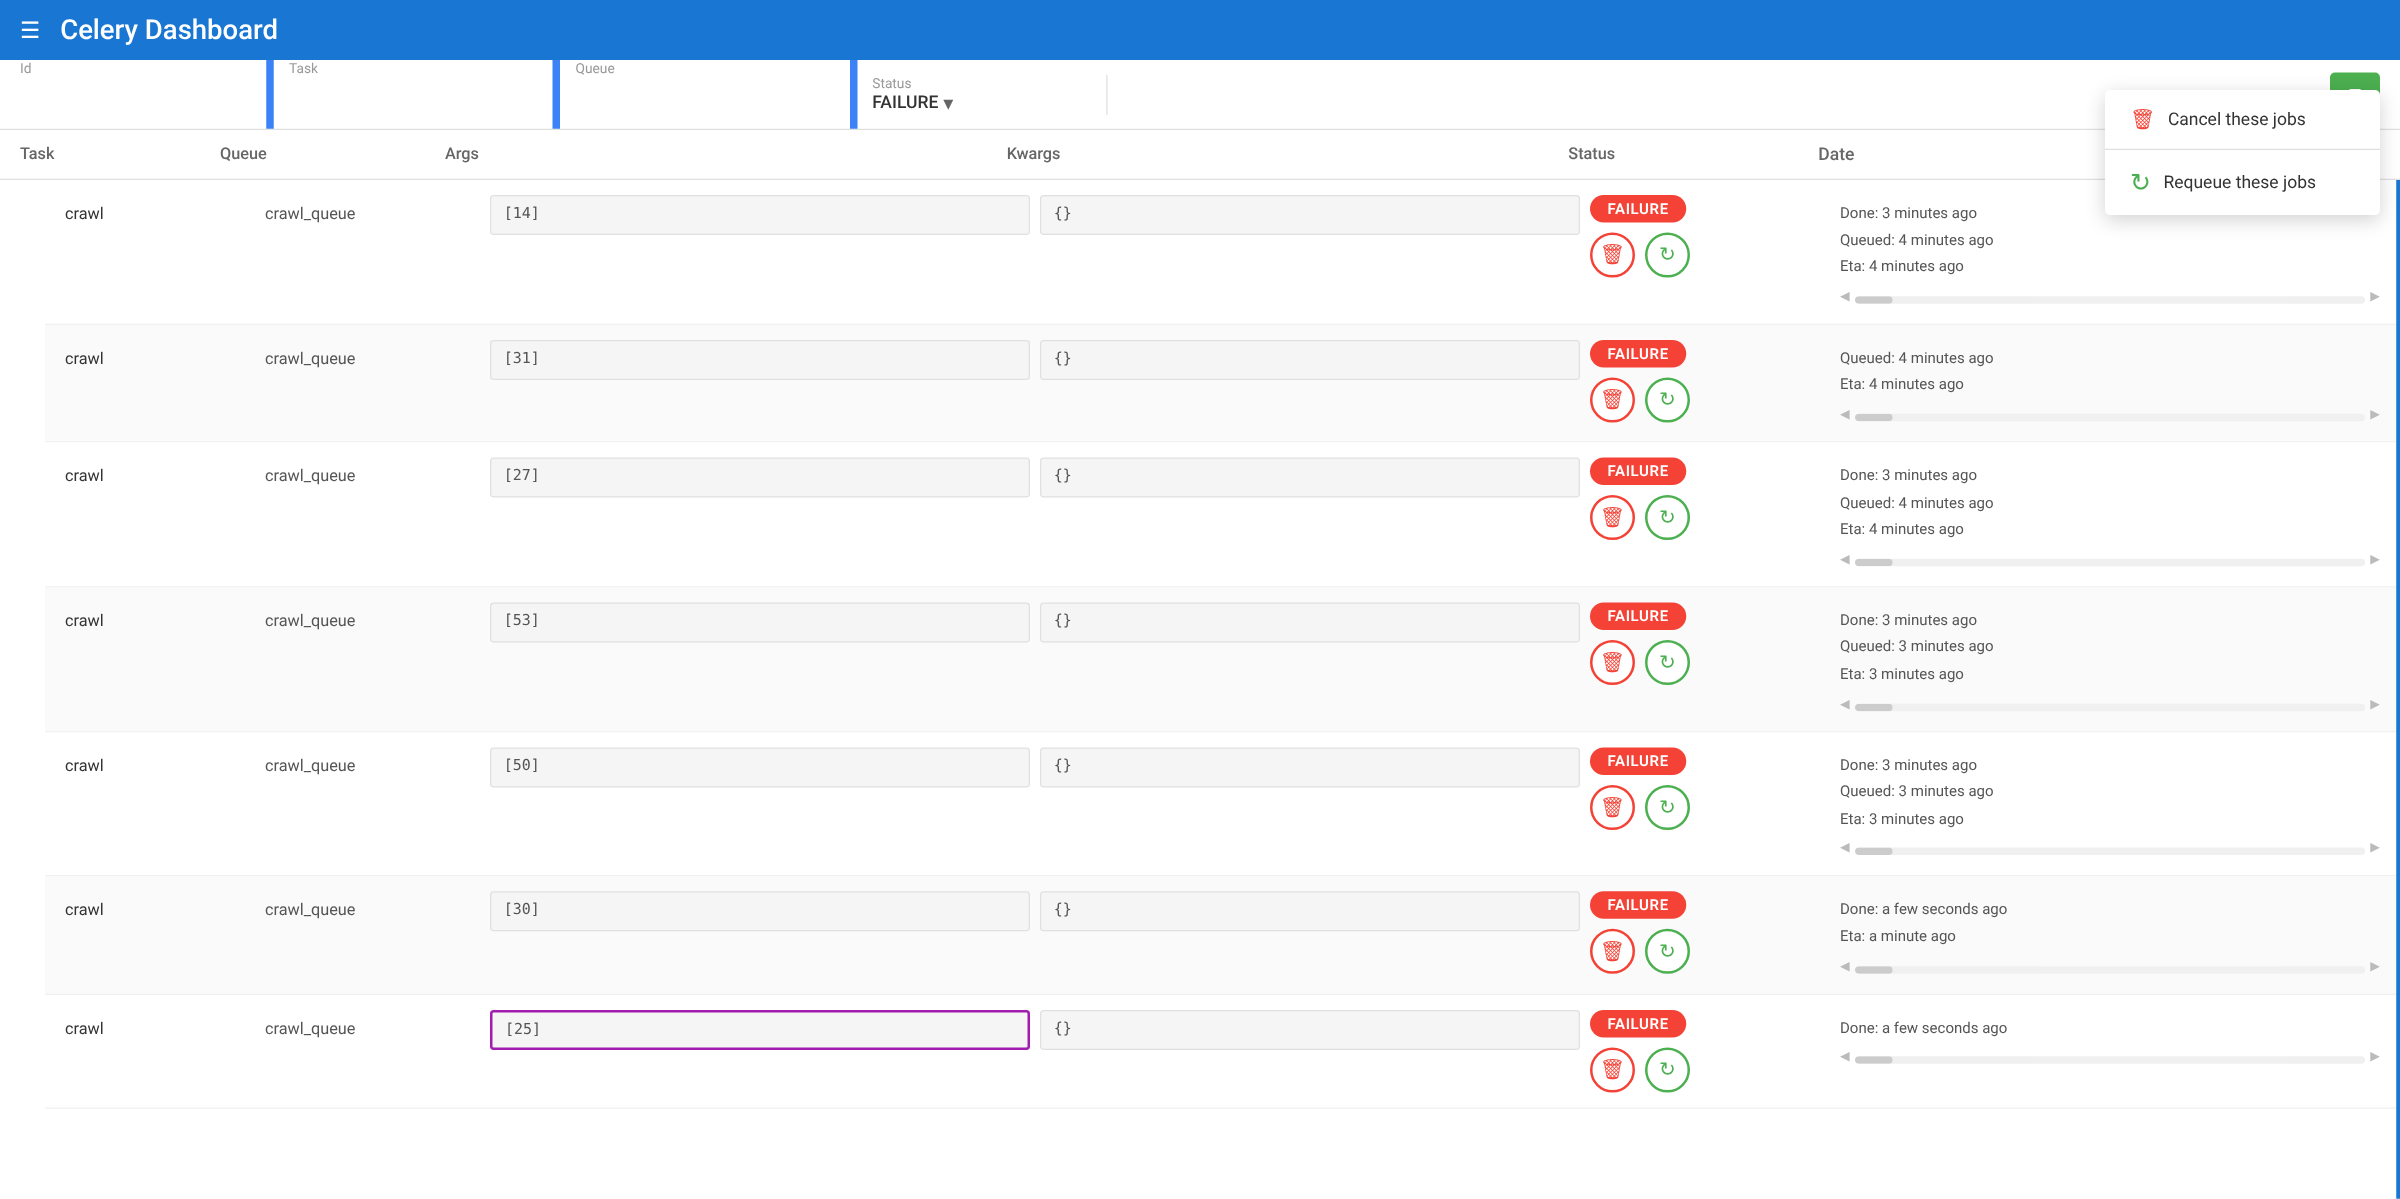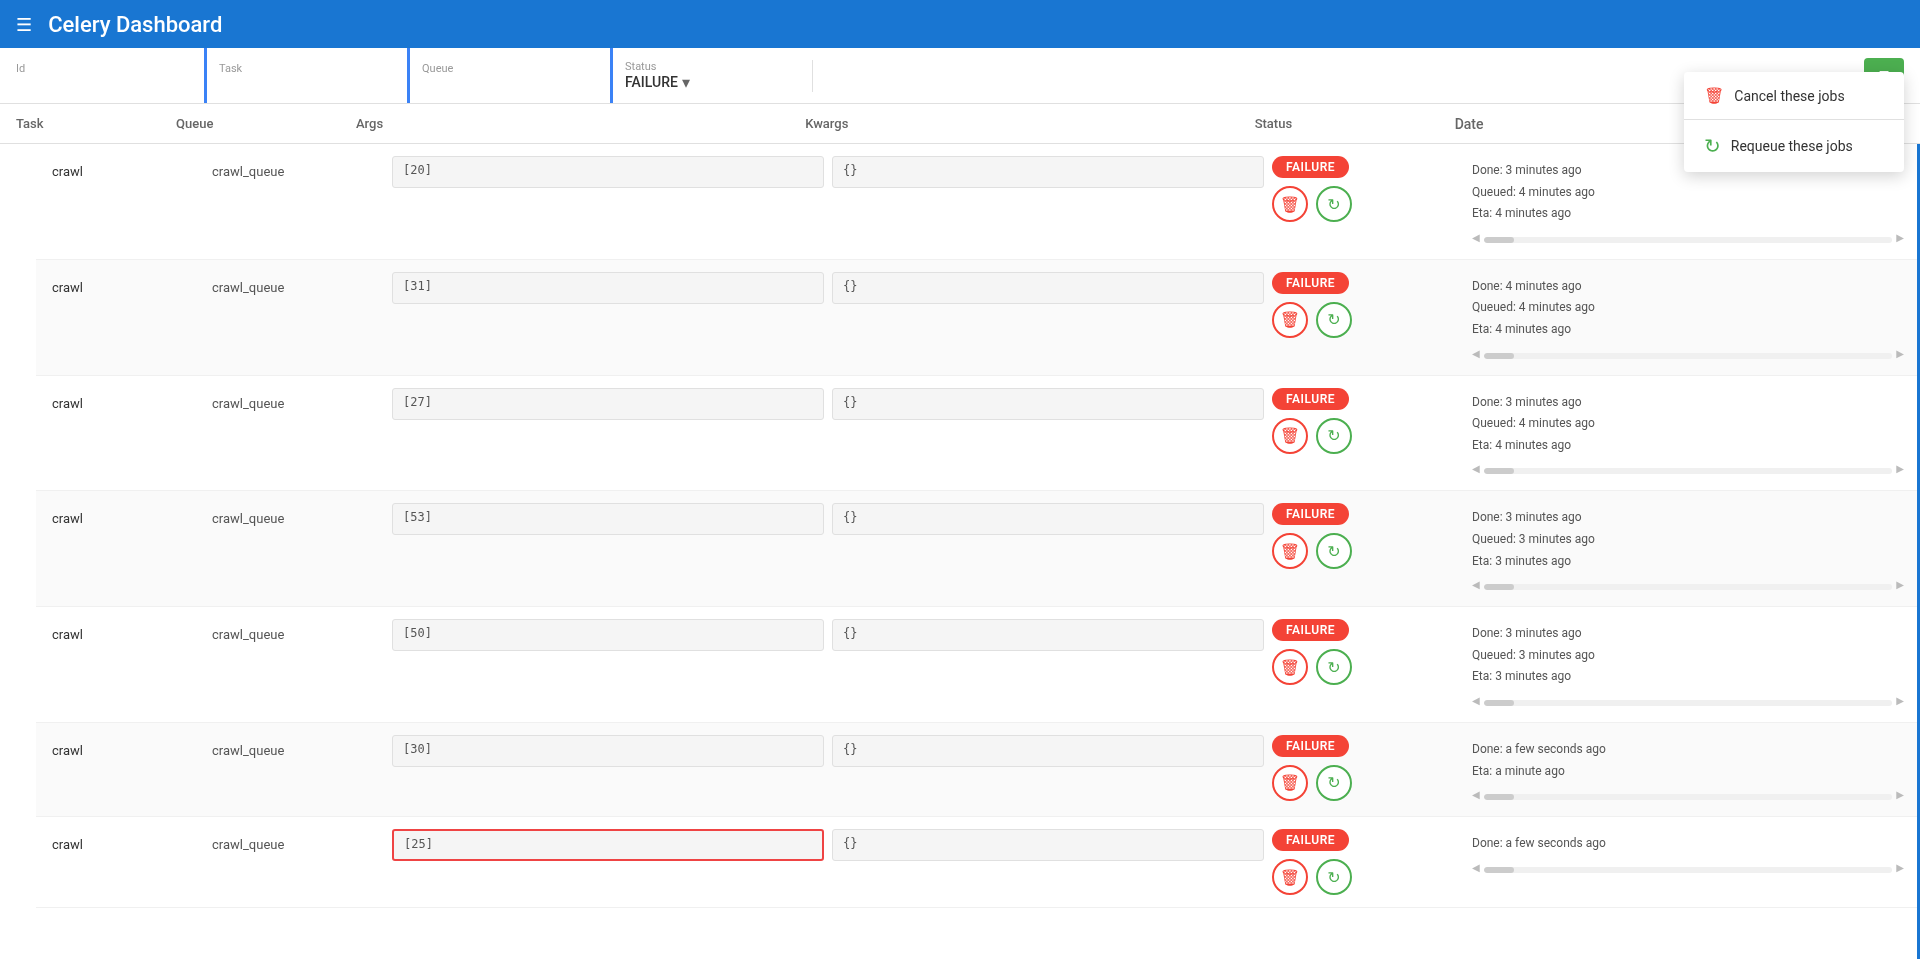--- a/index.html
+++ b/index.html
@@ -29,26 +29,25 @@
       background: #fff;
       display: flex;
       align-items: center;
       padding: 0 16px;
       border-bottom: 1px solid #e0e0e0;
       gap: 0;
       z-index: 99;
     }
     .filter-field {
       display: flex;
-      flex-direction: column;
       justify-content: center;
       height: 100%;
       padding: 0 12px;
       min-width: 120px;
-      border-right: 3px solid #3b82f6;
+      border-right: 6px solid #3b82f6;
       position: relative;
     }
     .filter-field:first-child { padding-left: 0; min-width: 140px; }
     .filter-label { font-size: 11px; color: #999; }
     .filter-value { font-size: 13px; color: #333; border: none; outline: none; background: transparent; width: 100%; }
 
     .status-field {
       display: flex;
       flex-direction: column;
       justify-content: center;
@@ -257,21 +256,21 @@
   <div class="col-kwargs">Kwargs</div>
   <div class="col-status">Status</div>
   <div class="col-date">Date</div>
 </div>
 
 <div class="table-content" id="table-content">
 <div class="table-row">
       <div class="cell-task">crawl</div>
       <div class="cell-queue">crawl_queue</div>
       <div class="cell-args">
-        <div class="args-box" style="">[20]</div>
+        <div class="args-box" style="">[14]</div>
       </div>
       <div class="cell-kwargs">
         <div class="kwargs-box">{}</div>
       </div>
       <div class="cell-status">
         <span class="failure-badge">FAILURE</span>
         <div class="action-btns">
           <button class="action-btn-delete" title="Cancel">🗑</button>
           <button class="action-btn-requeue" title="Requeue">↻</button>
         </div>
@@ -299,21 +298,20 @@
         <div class="kwargs-box">{}</div>
       </div>
       <div class="cell-status">
         <span class="failure-badge">FAILURE</span>
         <div class="action-btns">
           <button class="action-btn-delete" title="Cancel">🗑</button>
           <button class="action-btn-requeue" title="Requeue">↻</button>
         </div>
       </div>
       <div class="cell-date">
-        <div>Done: 4 minutes ago</div>
         <div>Queued: 4 minutes ago</div>
         <div>Eta: 4 minutes ago</div>
         <div style="margin-top:4px; display:flex; align-items:center; gap:4px;">
           <span style="font-size:10px; color:#bbb;">◀</span>
           <div class="date-scroll-bar" style="flex:1;">
             <div class="date-scroll-thumb"></div>
           </div>
           <span style="font-size:10px; color:#bbb;">▶</span>
         </div>
       </div>
@@ -430,21 +428,21 @@
             <div class="date-scroll-thumb"></div>
           </div>
           <span style="font-size:10px; color:#bbb;">▶</span>
         </div>
       </div>
     </div>
     <div class="table-row">
       <div class="cell-task">crawl</div>
       <div class="cell-queue">crawl_queue</div>
       <div class="cell-args">
-        <div class="args-box" style="border: 2px solid #ef4444;">[25]</div>
+        <div class="args-box" style="border: 2px solid #a21caf;">[25]</div>
       </div>
       <div class="cell-kwargs">
         <div class="kwargs-box">{}</div>
       </div>
       <div class="cell-status">
         <span class="failure-badge">FAILURE</span>
         <div class="action-btns">
           <button class="action-btn-delete" title="Cancel">🗑</button>
           <button class="action-btn-requeue" title="Requeue">↻</button>
         </div>

